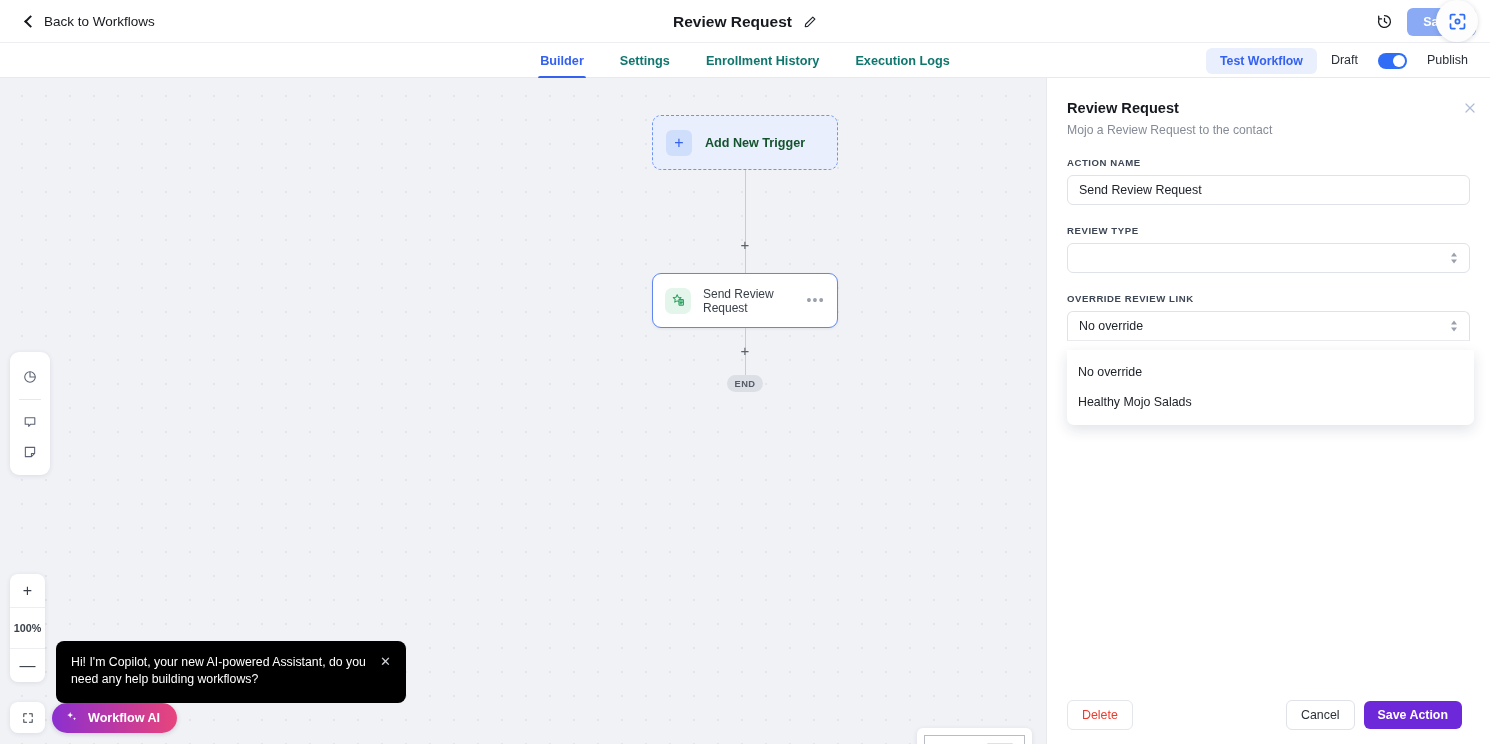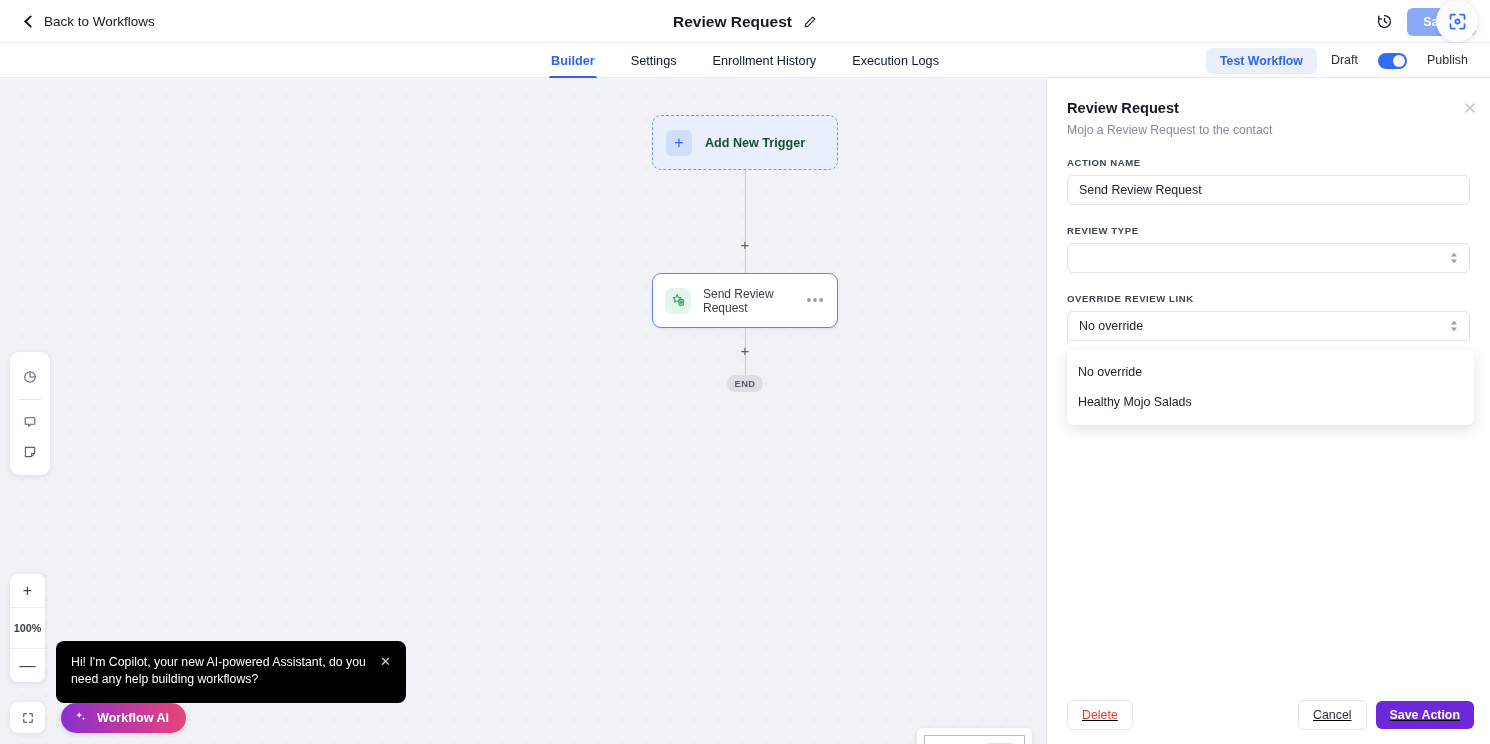--- a/index.html
+++ b/index.html
@@ -55,22 +55,22 @@
   
   .tabbar {
     position: absolute; left: 0; top: 43px; width: 1490px; height: 35px;
     background: #fff; border-bottom: 1px solid #e7e9ed;
   }
   .tabs {
     position: absolute; left: 0; right: 0; top: 0; height: 35px;
     display: flex; align-items: center; justify-content: center; gap: 32px;
   }
   .tab {
-    font-size: 12.7px; color: #0f172a; cursor: pointer; position: relative;
-    height: 35px; display: flex; align-items: center; padding: 0 2px;
+    font-size: 12.7px; color: #0f766e; cursor: pointer; position: relative;
+    height: 35px; display: flex; align-items: center; padding: 0 2px; font-weight: bold;
   }
   .tab.active { color: #3461f0; font-weight: 600; }
   .tab.active::after {
     content: ""; position: absolute; left: 0; right: 0; bottom: 0;
     height: 2px; background: #3461f0; border-radius: 2px 2px 0 0;
   }
   .tab-right {
     position: absolute; right: 22px; top: 0; height: 35px;
     display: flex; align-items: center; gap: 14px;
   }
@@ -184,21 +184,21 @@
     position: absolute; left: 56px; top: 563px; width: 350px;
     background: #000; border-radius: 8px; padding: 13px 15px 14px;
     display: flex; align-items: flex-start; gap: 12px;
   }
   .toast-text { color: #fff; font-size: 12.3px; line-height: 1.42; flex: 1; }
   .toast-close {
     color: #cfd2d8; font-size: 13px; cursor: pointer; line-height: 1;
     margin-top: 1px; font-weight: 300;
   }
   .wf-ai-btn {
-    position: absolute; left: 61px; top: 625px; height: 30px;
+    position: absolute; left: 52px; top: 625px; height: 30px;
     padding: 0 17px 0 13px; border-radius: 16px; border: none;
     background: linear-gradient(90deg, #8b2fd0 0%, #c0399f 55%, #e8457c 100%);
     color: #fff; font-size: 12.6px; font-weight: 700; font-family: inherit;
     display: flex; align-items: center; gap: 9px; cursor: pointer;
     box-shadow: 0 1px 5px rgba(25,35,70,.18);
   }
 
   
   .minimap {
     position: absolute; left: 917px; top: 650px; width: 115px; height: 82px;
@@ -255,22 +255,22 @@
     position: absolute; left: 20px; right: 16px; top: 272px;
     background: #fff; border-radius: 0 0 7px 7px;
     box-shadow: 0 5px 14px rgba(25,35,70,.13);
     padding: 7px 0 8px; z-index: 10;
   }
   .dd-item {
     padding: 8px 11px; font-size: 12.4px; color: #20242b; cursor: pointer;
   }
 
   .panel-footer {
-    position: absolute; left: 0; right: 2px; bottom: 0; height: 58px;
-    display: flex; align-items: center; padding: 0 14px 0 20px; text-decoration: underline;
+    position: absolute; left: 0; right: 14px; bottom: 0; height: 58px;
+    display: flex; align-items: center; padding: 0 14px 0 20px;
   }
   .btn {
     border-radius: 6px; font-size: 12.4px; font-family: inherit;
     cursor: pointer; padding: 7px 14px; font-weight: 500;
   }
   .btn-delete { border: 1px solid #e3e6eb; background: #fff; color: #f0392b; }
   .btn-cancel { border: 1px solid #dfe2e8; background: #fff; color: #2b3038; margin-left: auto; }
   .btn-save { border: none; background: #6d28d9; color: #fff; margin-left: 9px; font-weight: 600; }
 </style>
 </head>

